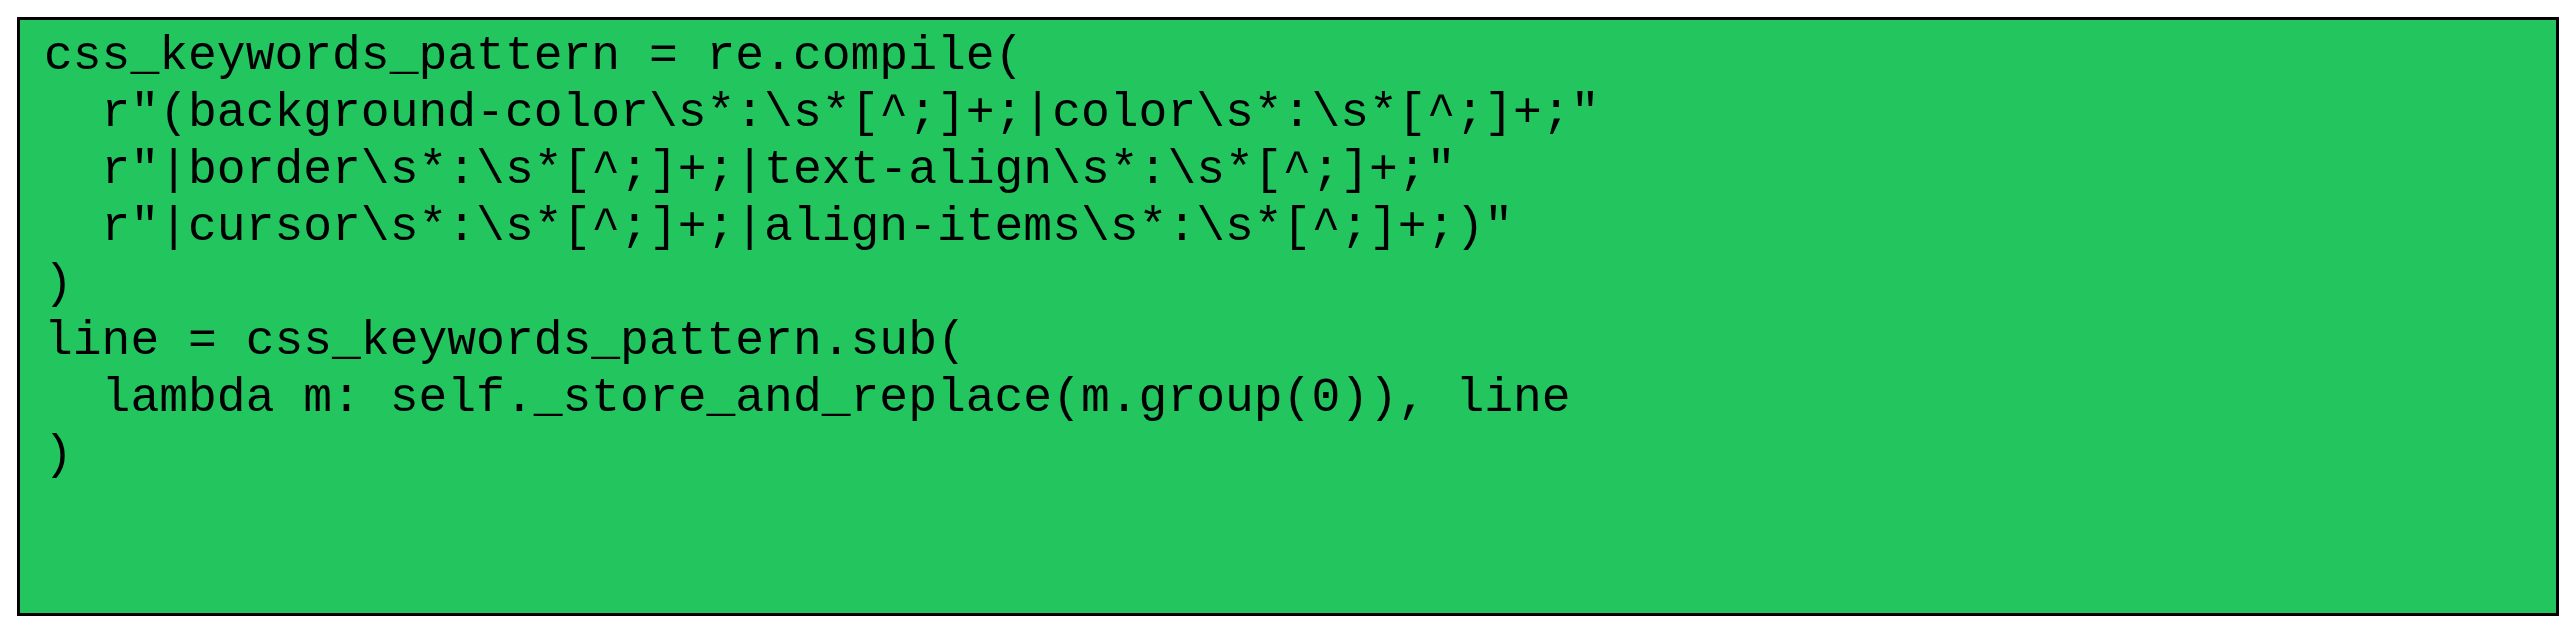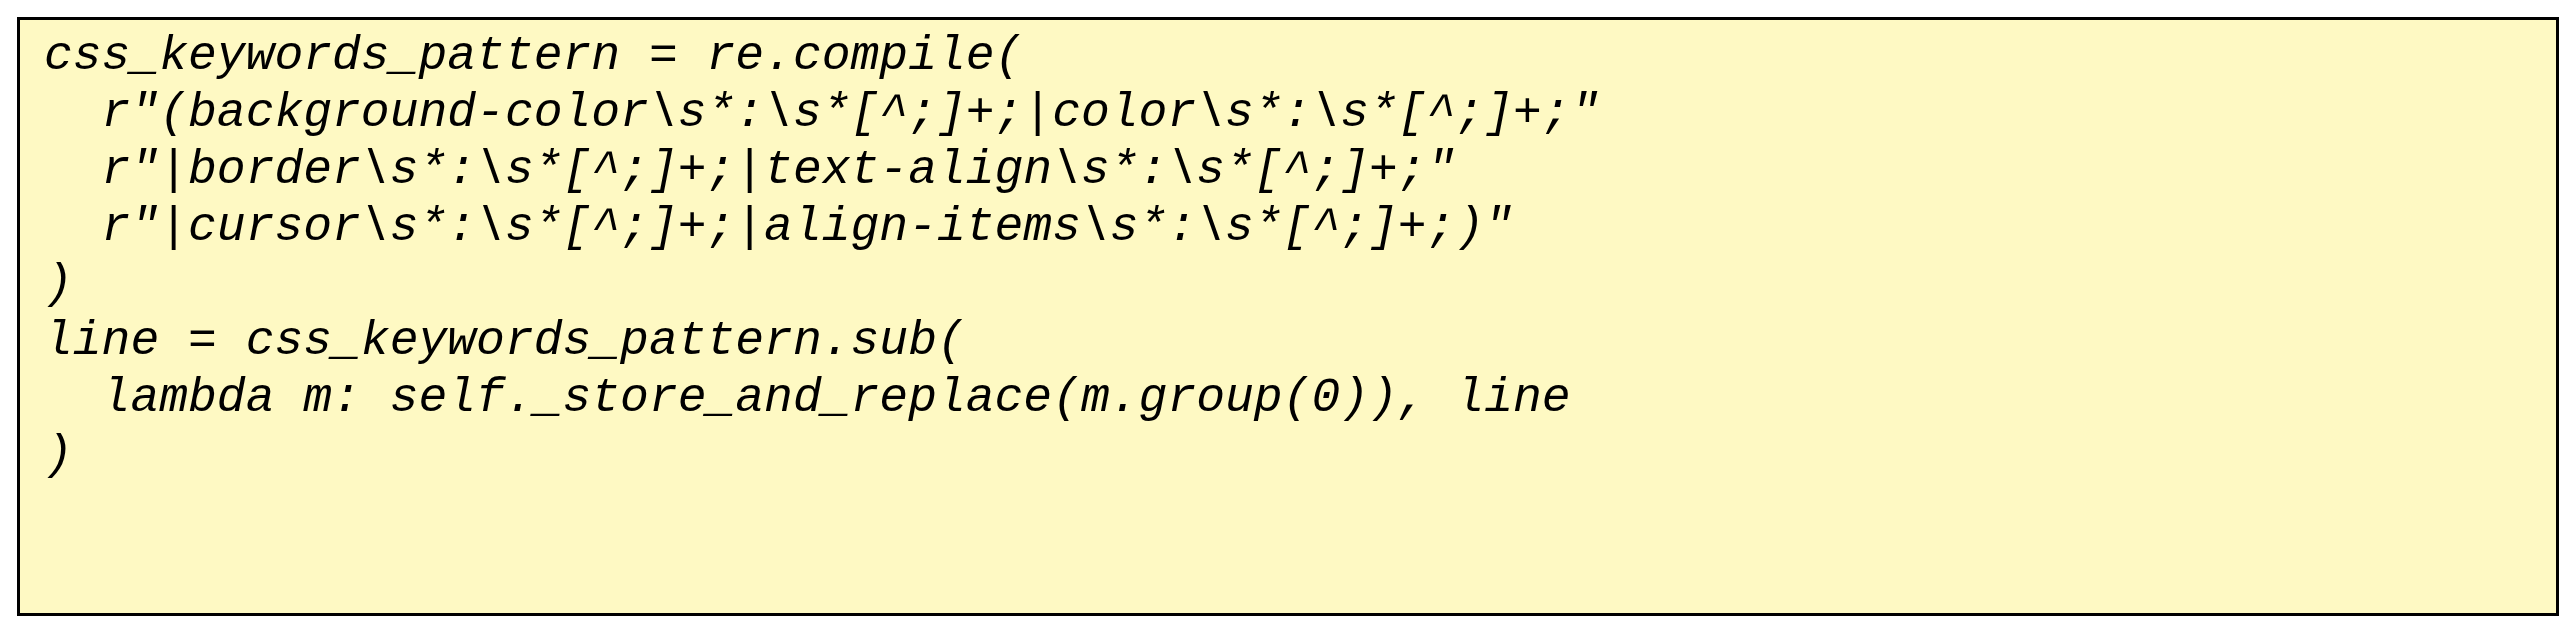--- a/index.html
+++ b/index.html
@@ -53,20 +53,20 @@
     white-space: pre;
     height: 57px;
     color: #000000;
   }
 </style>
 </head>
 <body>
 
 <div id="canvas" style="background: rgb(255, 255, 255);">
 
-  <div id="code-box" style="background: #fef9c3; border-color: rgb(0, 0, 0); font-style: italic;">
+  <div id="code-box" style="background: #22c55e; border-color: rgb(0, 0, 0);">
 
     <pre id="code-listing" style="color: rgb(0, 0, 0);"><span class="code-line">css_keywords_pattern = re.compile(</span><span class="code-line">  r"(background-color\s*:\s*[^;]+;|color\s*:\s*[^;]+;"</span><span class="code-line">  r"|border\s*:\s*[^;]+;|text-align\s*:\s*[^;]+;"</span><span class="code-line">  r"|cursor\s*:\s*[^;]+;|align-items\s*:\s*[^;]+;)"</span><span class="code-line">)</span><span class="code-line">line = css_keywords_pattern.sub(</span><span class="code-line">  lambda m: self._store_and_replace(m.group(0)), line</span><span class="code-line">)</span></pre>
 
   </div>
 
 </div>
 
 
 </body></html>

